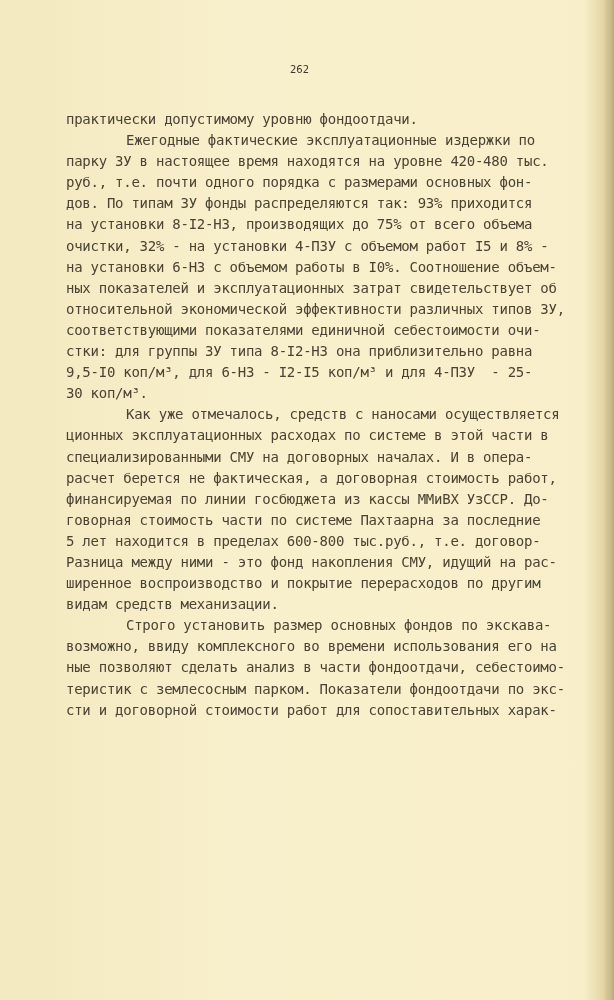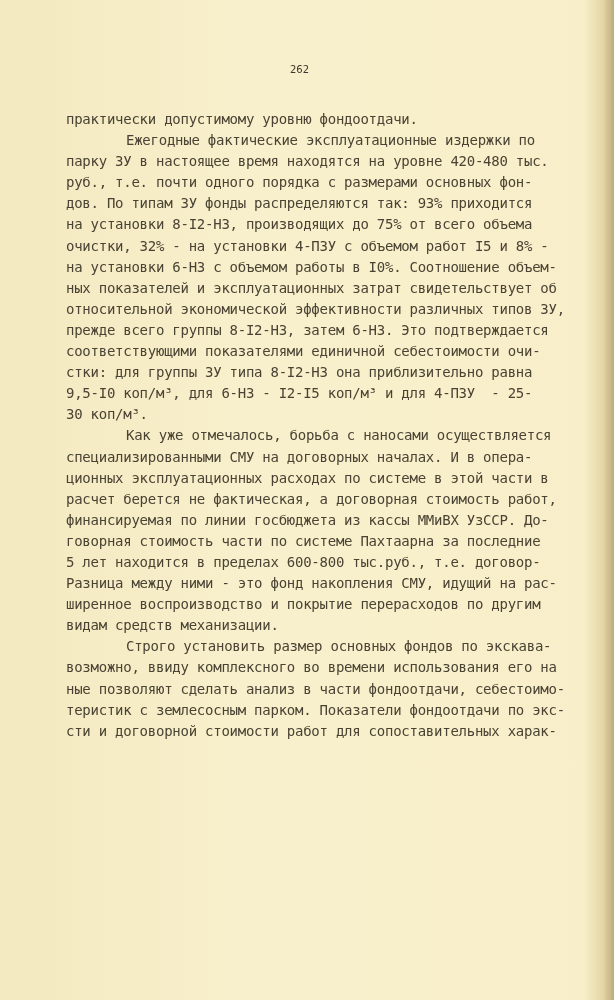--- a/index.html
+++ b/index.html
@@ -44,30 +44,29 @@
     <div>
       <div class="line indent">Ежегодные фактические эксплуатационные издержки по</div>
       <div class="line">парку ЗУ в настоящее время находятся на уровне 420-480 тыс.</div>
       <div class="line">руб., т.е. почти одного порядка с размерами основных фон-</div>
       <div class="line">дов. По типам ЗУ фонды распределяются так: 93% приходится</div>
       <div class="line">на установки 8-I2-НЗ, производящих до 75% от всего объема</div>
       <div class="line">очистки, 32% - на установки 4-ПЗУ с объемом работ I5 и 8% -</div>
       <div class="line">на установки 6-НЗ с объемом работы в I0%. Соотношение объем-</div>
       <div class="line">ных показателей и эксплуатационных затрат свидетельствует об</div>
       <div class="line">относительной экономической эффективности различных типов ЗУ,</div>
-      <div class="line">прежде всего группы 8-I2-НЗ, затем 6-НЗ. Это подтверждается</div>
       <div class="line">соответствующими показателями единичной себестоимости очи-</div>
       <div class="line">стки: для группы ЗУ типа 8-I2-НЗ она приблизительно равна</div>
       <div class="line">9,5-I0 коп/м³, для 6-НЗ - I2-I5 коп/м³ и для 4-ПЗУ  - 25-</div>
       <div class="line">30 коп/м³.</div>
     </div>
     <div>
-      <div class="line indent">Как уже отмечалось, борьба с наносами осуществляется</div>
+      <div class="line indent">Как уже отмечалось, средств с наносами осуществляется</div>
+      <div class="line">ционных эксплуатационных расходах по системе в этой части в</div>
       <div class="line">специализированными СМУ на договорных началах. И в опера-</div>
-      <div class="line">ционных эксплуатационных расходах по системе в этой части в</div>
       <div class="line">расчет берется не фактическая, а договорная стоимость работ,</div>
       <div class="line">финансируемая по линии госбюджета из кассы ММиВХ УзССР. До-</div>
       <div class="line">говорная стоимость части по системе Пахтаарна за последние</div>
       <div class="line">5 лет находится в пределах 600-800 тыс.руб., т.е. договор-</div>
       <div class="line">Разница между ними - это фонд накопления СМУ, идущий на рас-</div>
       <div class="line">ширенное воспроизводство и покрытие перерасходов по другим</div>
       <div class="line">видам средств механизации.</div>
     </div>
     <div>
       <div class="line indent">Строго установить размер основных фондов по экскава-</div>

